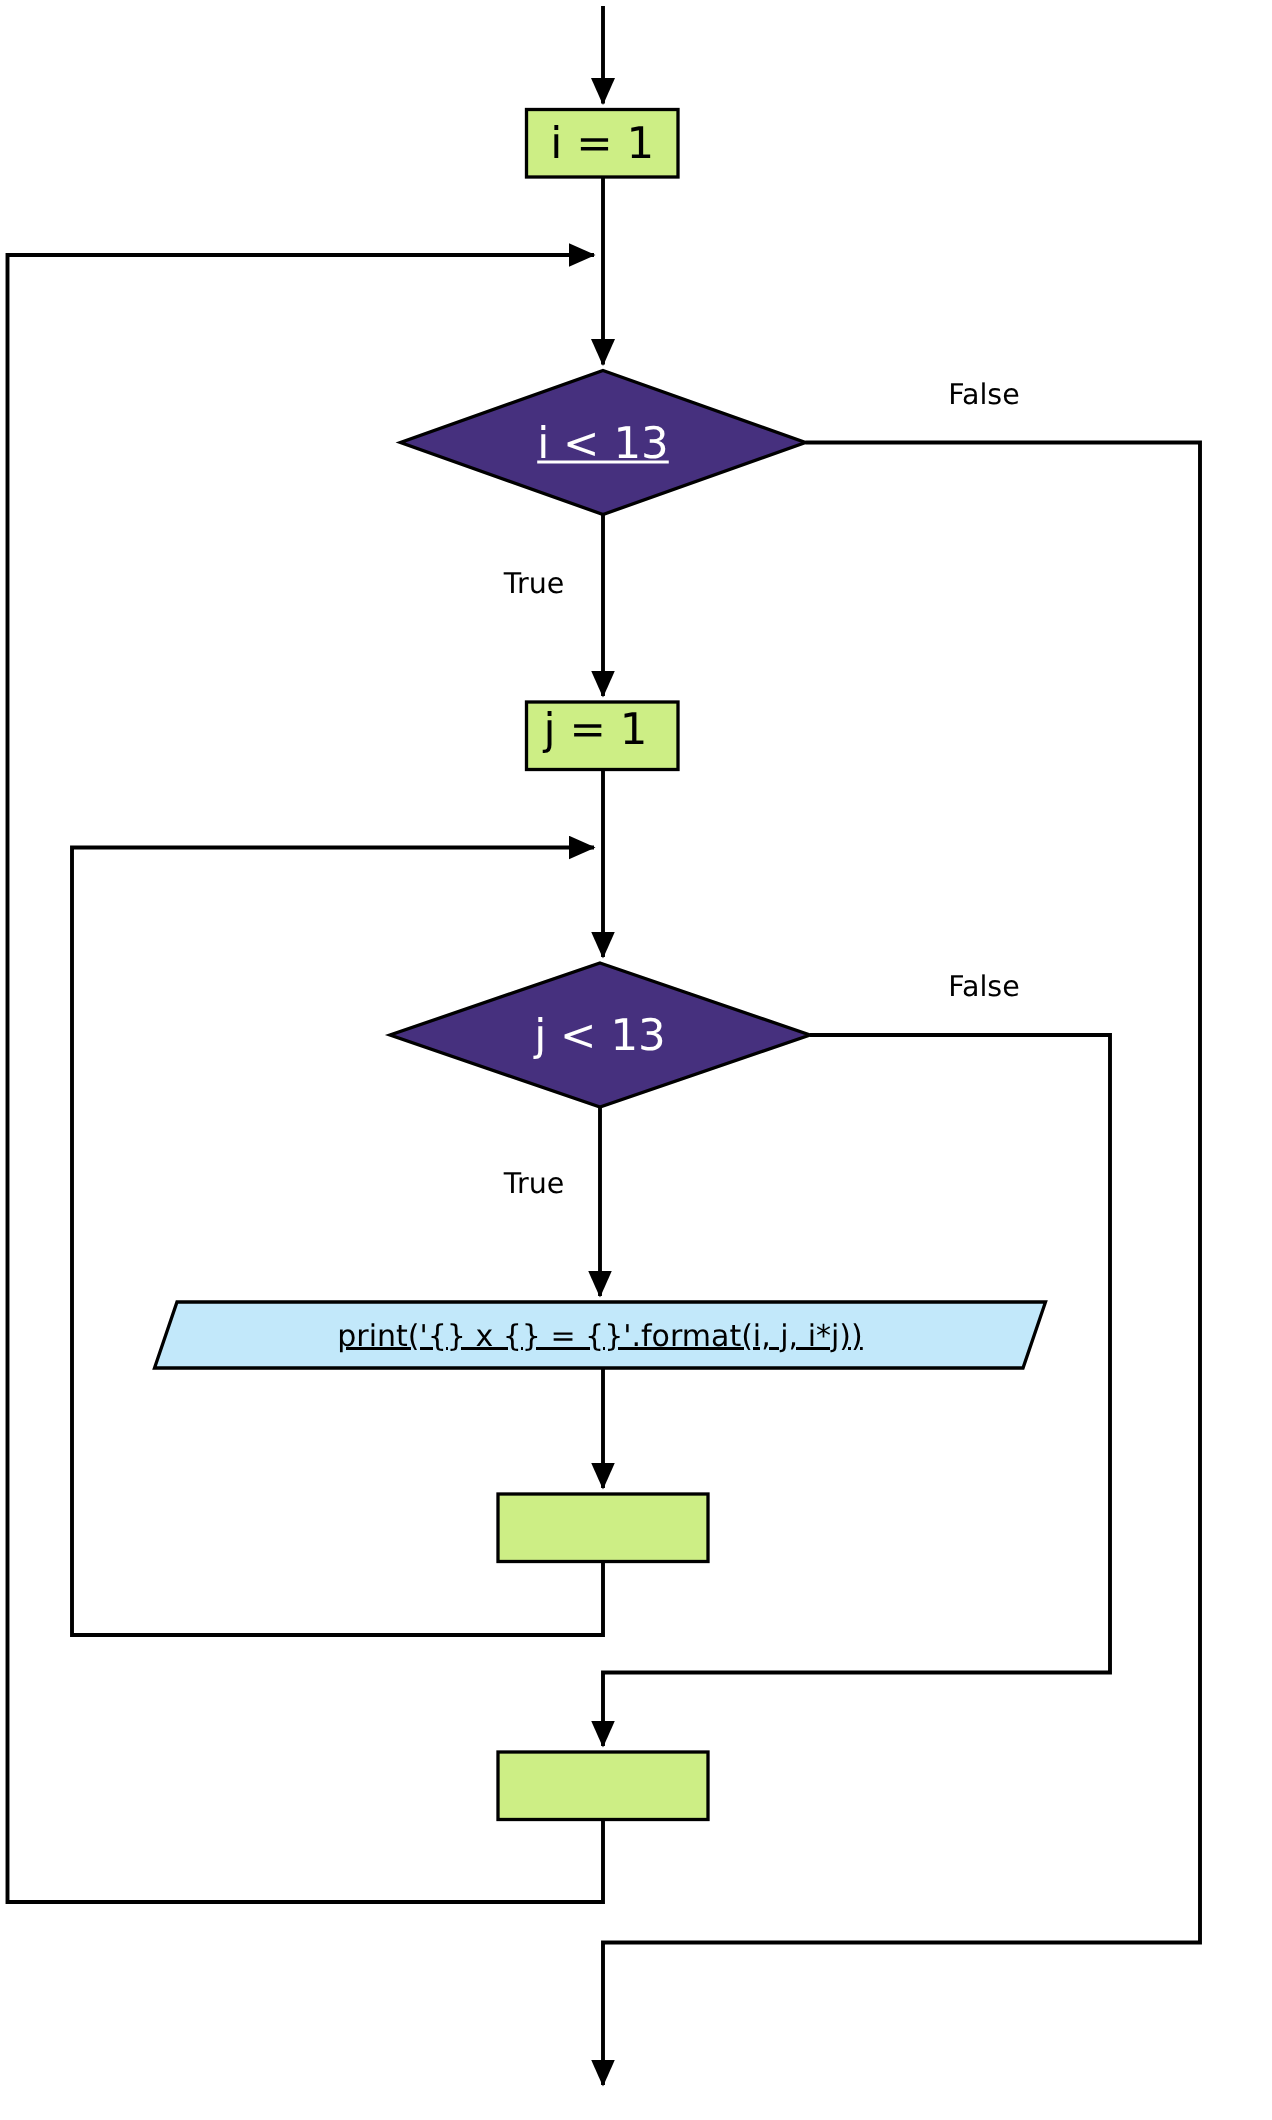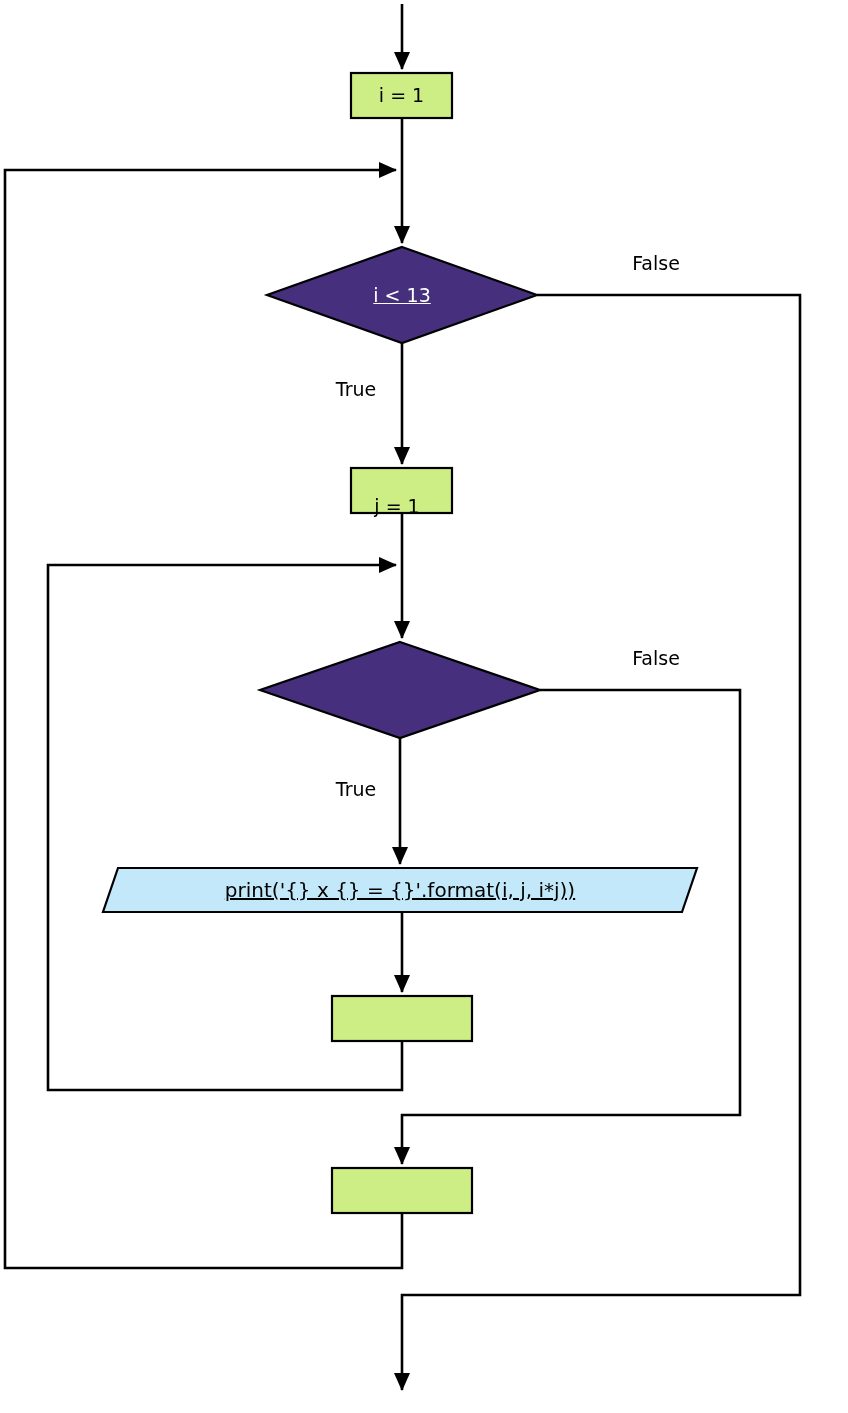--- a/index.html
+++ b/index.html
@@ -5,21 +5,21 @@
   * { margin:0; padding:0; box-sizing:border-box; }
   html,body { background:#ffffff; }
   body { font-family:"DejaVu Sans", sans-serif; }
   .canvas { position:relative; width:848px; height:1413px; background:#ffffff; overflow:hidden; }
   .layer { position:absolute; left:0; top:0; width:848px; height:1413px; }
   svg.layer { pointer-events:none; }
   .connector { fill:none; stroke:#000000; stroke-width:2.6; }
   .shape { stroke:#000000; stroke-width:2.2; }
   .node-text {
     position:absolute; display:flex; align-items:center; justify-content:center;
-    font-size:19px; color:#000000; white-space:nowrap; line-height:1;
+    font-size:29px; color:#000000; white-space:nowrap; line-height:1;
   }
   .decision-text { color:#ffffff; }
   .io-text { font-size:20px;text-decoration:underline; }
   .edge-label {
     position:absolute; font-size:19px; color:#000000; text-align:center;
     white-space:nowrap; line-height:1;
   }
 </style>
 </head>
 <body>
@@ -56,22 +56,23 @@
   <div class="layer">
 
     <div class="node-text" style="left:351px; top:73px; width:101px; height:45px;">i = 1</div>
 
     <div class="node-text decision-text" style="left:267px; top:247px; width:270px; height:96px;text-decoration:underline;">i &lt; 13</div>
 
     <div class="edge-label" style="left:606px; top:254px; width:100px;">False</div>
 
     <div class="edge-label" style="left:306px; top:380px; width:100px;">True</div>
 
-    <div class="node-text" style="left:351px; top:484px; width:92px; height:45px;">j = 1</div>
+    <div class="node-text" style="left:351px; top:464px; width:92px; height:45px;">j = 1</div>
 
+    <div class="node-text decision-text" style="left:260px; top:642px; width:280px; height:96px;">j &lt; 13</div>
 
     <div class="edge-label" style="left:606px; top:649px; width:100px;">False</div>
 
     <div class="edge-label" style="left:306px; top:780px; width:100px;">True</div>
 
     <div class="node-text io-text" style="left:103px; top:868px; width:594px; height:44px;">print('{} x {} = {}'.format(i, j, i*j))</div>
 
 
 
   </div>

